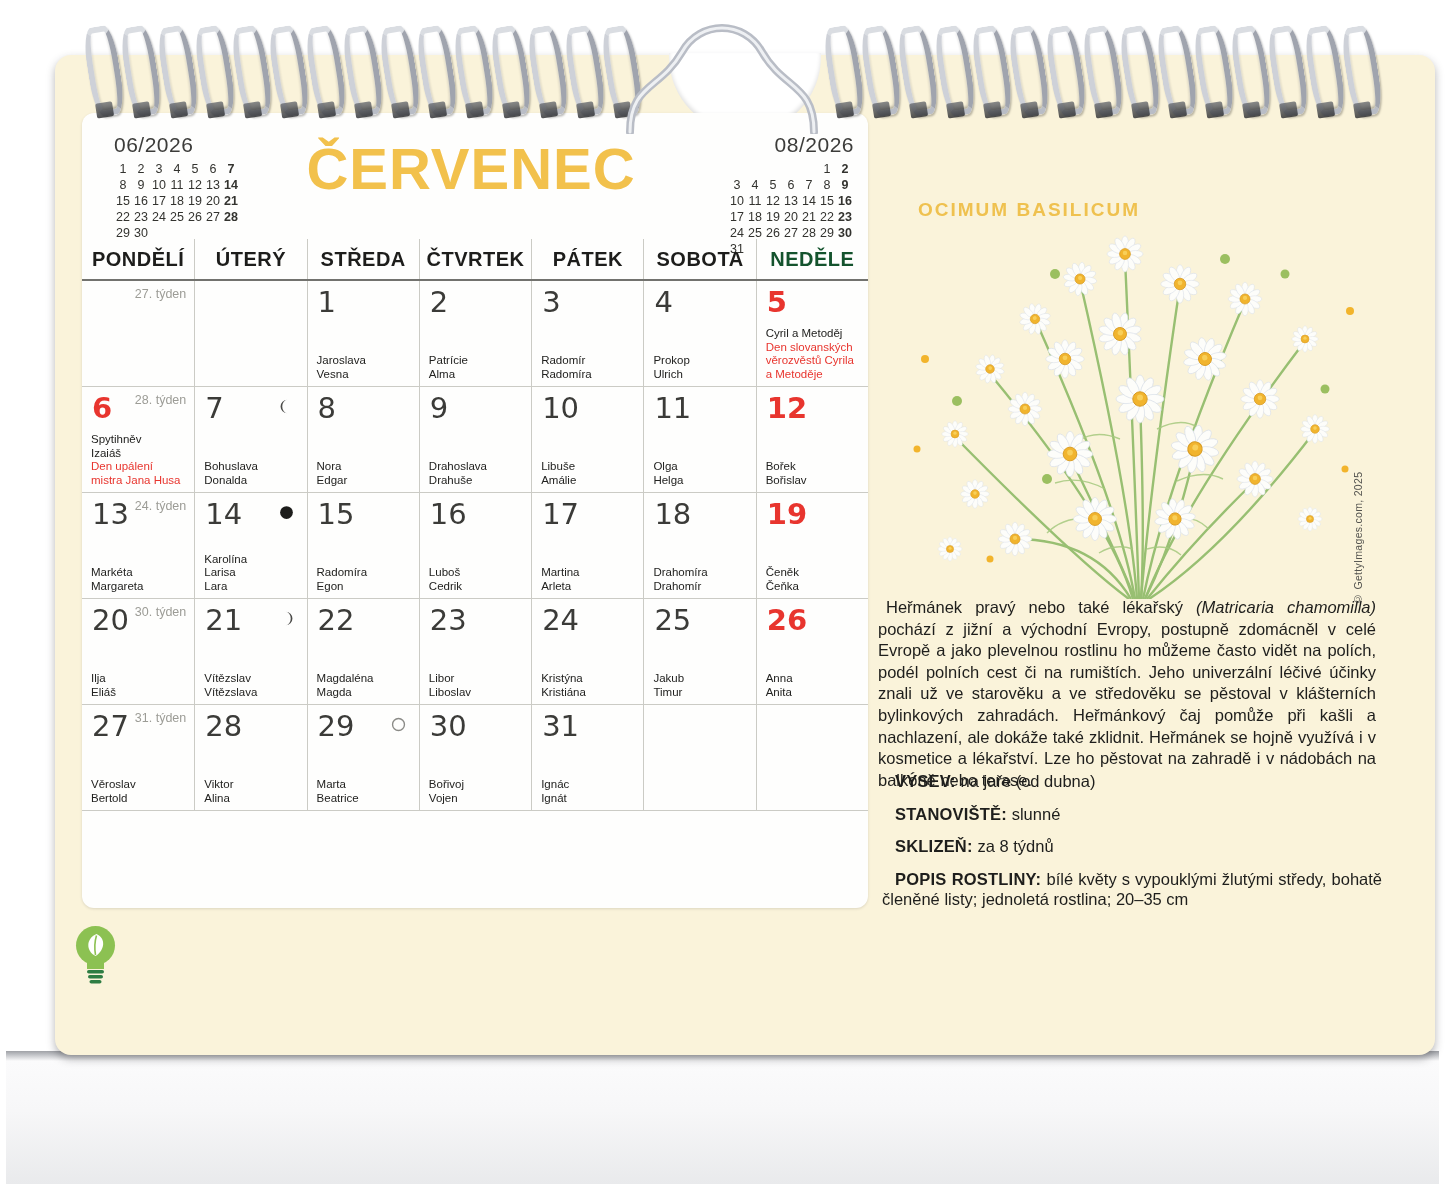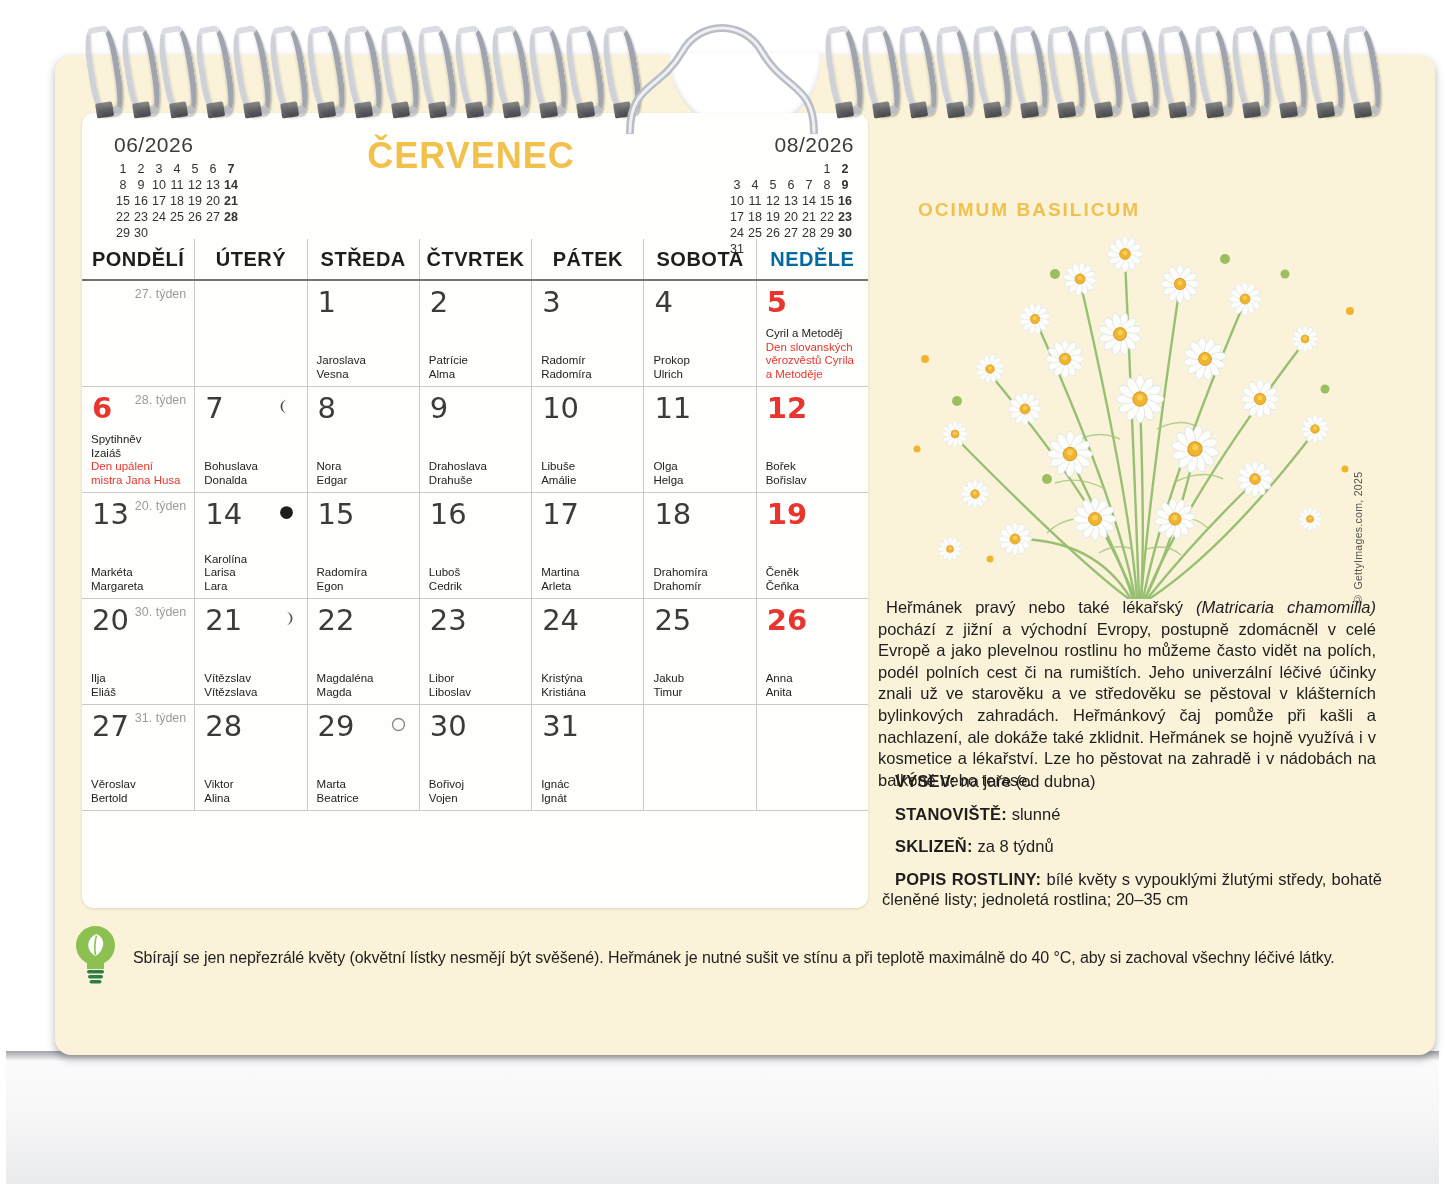--- a/index.html
+++ b/index.html
@@ -50,35 +50,35 @@
   .mini-title{font-size:21px;letter-spacing:.5px;color:#3c3c3a;margin-bottom:4px;}
   .mini table{border-collapse:collapse;}
   .mini-next table{margin-left:auto;}
   .mini td{
     min-width:16px;padding:0 1px;height:16px;text-align:center;
     font-size:12.5px;color:#33332f;white-space:nowrap;
   }
   .mini td:last-child{font-weight:bold;}
   .month-title{
     position:absolute;left:0;right:8px;top:22px;margin:0;text-align:center;
-    font-size:36px;font-weight:bold;letter-spacing:1px;color:#f2c14c;
+    font-size:58px;font-weight:bold;letter-spacing:1px;color:#f2c14c;
   }
   
   .weekday-row{
     position:absolute;left:0;right:0;top:126px;height:40px;
     display:grid;grid-template-columns:repeat(7,1fr);
     border-bottom:2px solid #72726e;
   }
   .weekday{
     display:flex;align-items:center;justify-content:center;
     font-size:20px;font-weight:bold;letter-spacing:.5px;color:#1d1d1b;
     border-left:1px solid #cbcbc5;
   }
   .weekday:first-child{border-left:none;}
-  .weekday.red{color:#0369a1;}
+  .weekday.red{color:#14532d;}
   
   .grid{position:absolute;left:0;right:0;top:168px;}
   .week-row{display:grid;grid-template-columns:repeat(7,1fr);height:106px;}
   .cell{
     position:relative;border-left:1px solid #cbcbc5;border-bottom:1px solid #cbcbc5;
   }
   .cell:first-child{border-left:none;}
   .num{
     position:absolute;left:10px;top:4px;
     font-family:"DejaVu Sans", sans-serif;font-size:29px;font-weight:400;color:#3b3b38;
@@ -352,21 +352,21 @@
             <div class="cell">
               <span class="num red">12</span>
               <div class="names">
                 <div>Bořek</div>
                 <div>Bořislav</div>
               </div>
             </div>
           </div>
           <div class="week-row">
             <div class="cell">
-              <span class="wk-label">20. týden</span>
+              <span class="wk-label">24. týden</span>
               <span class="num">13</span>
               <div class="names">
                 <div>Markéta</div>
                 <div>Margareta</div>
               </div>
             </div>
             <div class="cell">
               <span class="num">14</span>
               <span class="moon">
                 <svg width="17" height="17" viewBox="0 0 20 20">
@@ -525,21 +525,20 @@
         <svg width="41" height="62" viewBox="0 0 41 62">
           <circle cx="20.5" cy="20.5" r="19.5" fill="#8cc152"></circle>
           <path d="M12,36 h17 v8 h-17 z" fill="#8cc152"></path>
           <rect x="12" y="45" width="17" height="3.6" rx="1.8" fill="#2e7d43"></rect>
           <rect x="13" y="50" width="15" height="3.6" rx="1.8" fill="#2e7d43"></rect>
           <rect x="14.5" y="55" width="12" height="3.6" rx="1.8" fill="#2e7d43"></rect>
           <path d="M20.5,31 C11,26.5 10.5,13.5 21.5,9 C31.5,13.5 29.5,25.5 20.5,31 Z" fill="#ffffff"></path>
           <path d="M21.5,10.5 C19.5,17 19.5,24 20.5,30" stroke="#8cc152" stroke-width="1.6" fill="none"></path>
         </svg>
       </span>
-      <div class="tip-text">Sbírají se jen nepřezrálé květy (okvětní lístky nesmějí být svěšené). Heřmánek je nutné sušit ve stínu a při teplotě maximálně do 40 °C, aby si zachoval všechny léčivé látky.</div>
     </div>
 
     <div class="right-panel">
       <div class="plant-latin">OCIMUM BASILICUM</div>
 
       <div class="flowers">
         <svg width="480" height="380" viewBox="0 0 480 380">
           <defs>
             <g id="dz">
               <g fill="#fdfdfa" stroke="#d9dfe8" stroke-width="0.7">

